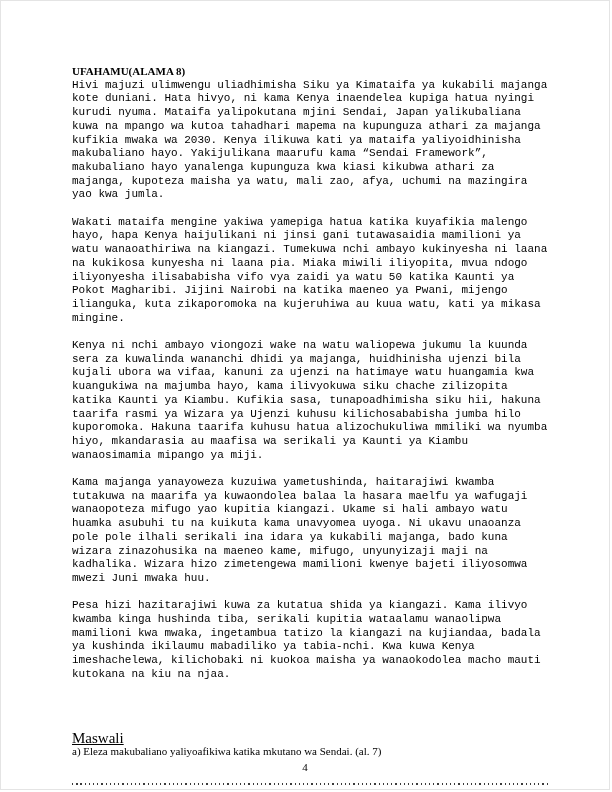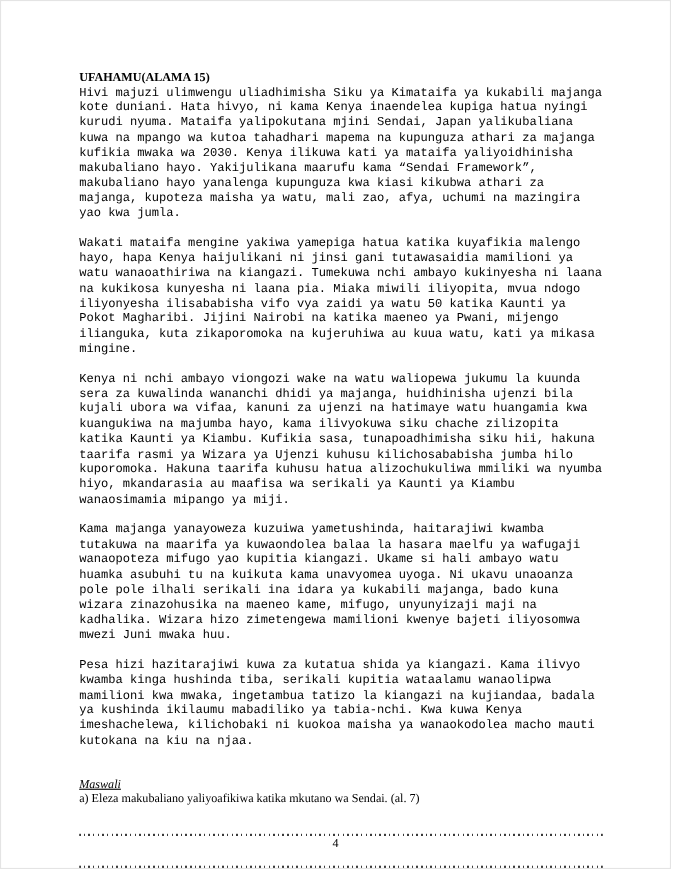--- a/index.html
+++ b/index.html
@@ -39,25 +39,24 @@
     font-size: 11px;
     line-height: 13.7px;
     margin: 0 0 13.7px 0;
     text-align: left;
     font-family: Liberation Mono, monospace;
   }
   p.para:last-of-type {
     margin-bottom: 0;
   }
   .maswali-heading {
-    font-size: 11px;
+    font-size: 15px;
     line-height: 13.7px;
-    margin-top: 25px;
+    margin-top: 50px;
     text-decoration: underline;
-    font-style: italic;
   }
   .question {
     font-size: 11px;
     line-height: 13.7px;
     margin: 0;
   }
   .answer-lines {
     margin-top: 0;
   }
   .answer-line {
@@ -84,21 +83,21 @@
     text-align: center;
     font-size: 11px;
   }
 </style>
 </head>
 <body>
 
 <div class="page">
   <div class="content">
 
-    <h1 class="doc-title">UFAHAMU(ALAMA 15)</h1>
+    <h1 class="doc-title">UFAHAMU(ALAMA 8)</h1>
 
     <p class="para">Hivi majuzi ulimwengu uliadhimisha Siku ya Kimataifa ya kukabili majanga kote duniani. Hata hivyo, ni kama Kenya inaendelea kupiga hatua nyingi kurudi nyuma. Mataifa yalipokutana mjini Sendai, Japan yalikubaliana kuwa na mpango wa kutoa tahadhari mapema na kupunguza athari za majanga kufikia mwaka wa 2030. Kenya ilikuwa kati ya mataifa yaliyoidhinisha makubaliano hayo. Yakijulikana maarufu kama “Sendai Framework”, makubaliano hayo yanalenga kupunguza kwa kiasi kikubwa athari za majanga, kupoteza maisha ya watu, mali zao, afya, uchumi na mazingira yao kwa jumla.</p>
 
     <p class="para">Wakati mataifa mengine yakiwa yamepiga hatua katika kuyafikia malengo hayo, hapa Kenya haijulikani ni jinsi gani tutawasaidia mamilioni ya watu wanaoathiriwa na kiangazi. Tumekuwa nchi ambayo kukinyesha ni laana na kukikosa kunyesha ni laana pia. Miaka miwili iliyopita, mvua ndogo iliyonyesha ilisababisha vifo vya zaidi ya watu 50 katika Kaunti ya Pokot Magharibi. Jijini Nairobi na katika maeneo ya Pwani, mijengo ilianguka, kuta zikaporomoka na kujeruhiwa au kuua watu, kati ya mikasa mingine.</p>
 
     <p class="para">Kenya ni nchi ambayo viongozi wake na watu waliopewa jukumu la kuunda sera za kuwalinda wananchi dhidi ya majanga, huidhinisha ujenzi bila kujali ubora wa vifaa, kanuni za ujenzi na hatimaye watu huangamia kwa kuangukiwa na majumba hayo, kama ilivyokuwa siku chache zilizopita katika Kaunti ya Kiambu. Kufikia sasa, tunapoadhimisha siku hii, hakuna taarifa rasmi ya Wizara ya Ujenzi kuhusu kilichosababisha jumba hilo kuporomoka. Hakuna taarifa kuhusu hatua alizochukuliwa mmiliki wa nyumba hiyo, mkandarasia au maafisa wa serikali ya Kaunti ya Kiambu wanaosimamia mipango ya miji.</p>
 
     <p class="para">Kama majanga yanayoweza kuzuiwa yametushinda, haitarajiwi kwamba tutakuwa na maarifa ya kuwaondolea balaa la hasara maelfu ya wafugaji wanaopoteza mifugo yao kupitia kiangazi. Ukame si hali ambayo watu huamka asubuhi tu na kuikuta kama unavyomea uyoga. Ni ukavu unaoanza pole pole ilhali serikali ina idara ya kukabili majanga, bado kuna wizara zinazohusika na maeneo kame, mifugo, unyunyizaji maji na kadhalika. Wizara hizo zimetengewa mamilioni kwenye bajeti iliyosomwa mwezi Juni mwaka huu.</p>
 
     <p class="para">Pesa hizi hazitarajiwi kuwa za kutatua shida ya kiangazi. Kama ilivyo kwamba kinga hushinda tiba, serikali kupitia wataalamu wanaolipwa mamilioni kwa mwaka, ingetambua tatizo la kiangazi na kujiandaa, badala ya kushinda ikilaumu mabadiliko ya tabia-nchi. Kwa kuwa Kenya imeshachelewa, kilichobaki ni kuokoa maisha ya wanaokodolea macho mauti kutokana na kiu na njaa.</p>

